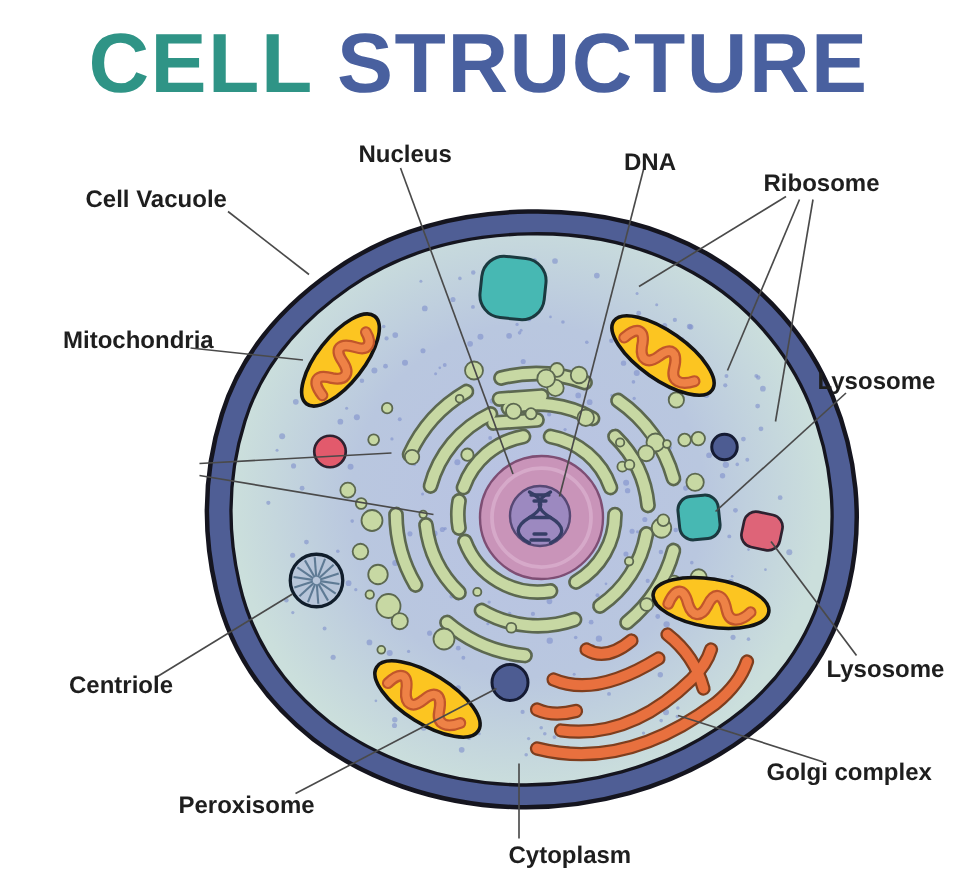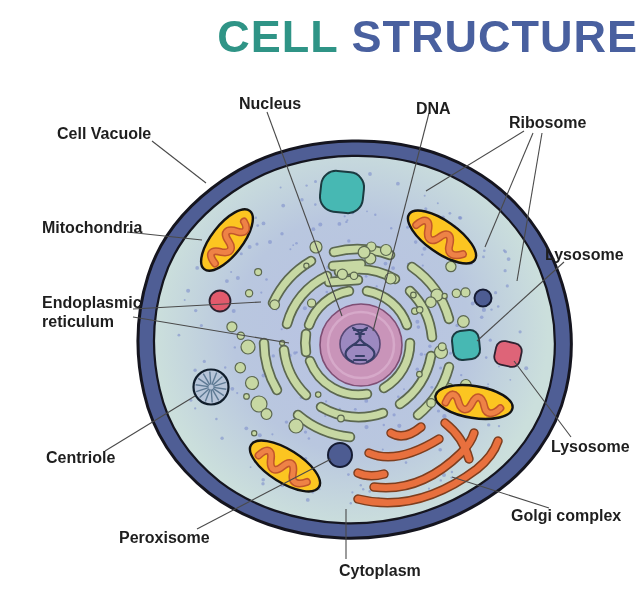--- a/index.html
+++ b/index.html
@@ -1,20 +1,20 @@
 <!DOCTYPE html>
 <html style="--c-title_teal: #2F9486; --c-title_blue: #49609F; --c-label_text: #1E1E1E; --c-leader_line: #4A4A4A; --c-membrane: #4F5E95; --c-membrane_outline: #15151F; --c-cytoplasm_center: #B8C2E3; --c-cytoplasm_mid: #B9C7DF; --c-cytoplasm_edge: #CBDFDC; --c-speckle: #7E90CB; --c-er_fill: #C7D8A3; --c-er_outline: #5C6850; --c-nucleus: #C994B9; --c-nucleolus: #9C89C0; --c-dna: #363E66; --c-mito_body: #FCC521; --c-mito_crista: #EE8246; --c-mito_crista_outline: #C1562B; --c-golgi: #E8703E; --c-golgi_outline: #7E3E1E; --c-teal_organelle: #47B8B3; --c-red_organelle: #E25A6C; --c-vacuole_pink: #DE6478; --c-navy_organelle: #4D5C92;"><head>
 <meta charset="utf-8">
 <style>
   html,body{margin:0;padding:0;background:#fff;}
   #stage{position:relative;width:638px;height:597px;background:#fff;overflow:hidden;
          font-family:"Liberation Sans","DejaVu Sans",sans-serif;}
   #stage svg{position:absolute;left:0;top:0;}
-  .title{position:absolute;top:14px;left:0;width:100%;text-align:right;
-         font-size:45px;font-weight:bold;letter-spacing:1px;line-height:1;}
+  .title{position:absolute;top:14px;left:0;width:100%;text-align:center;
+         font-size:56px;font-weight:bold;letter-spacing:1px;line-height:1;}
   .title .t1{color:var(--c-title_teal,#2F9486);}
   .title .t2{color:var(--c-title_blue,#49609F);}
   .lbl{position:absolute;font-size:16px;font-weight:bold;color:var(--c-label_text,#1E1E1E);
        line-height:1.18;white-space:nowrap;}
   .lbl.wrap{white-space:normal;}
   
   .membrane{fill:var(--c-membrane,#4F5E95);stroke:var(--c-membrane_outline,#15151F);stroke-width:3;}
   .cyto{fill:url(#cytograd);stroke:var(--c-membrane_outline,#15151F);stroke-width:2.4;}
   .speck{fill:var(--c-speckle,#7E90CB);opacity:.6;}
   .er-over path{fill:none;stroke:var(--c-er_fill,#C7D8A3);stroke-width:7;stroke-linecap:round;}
@@ -480,19 +480,18 @@
   <div class="title">
     <span class="t1">CELL</span><span> </span><span class="t2">STRUCTURE</span>
   </div>
 
   <div class="lbl" style="left:57px;top:125px;">Cell Vacuole</div>
   <div class="lbl" style="left:239px;top:95px;">Nucleus</div>
   <div class="lbl" style="left:416px;top:100px;">DNA</div>
   <div class="lbl" style="left:509px;top:114px;">Ribosome</div>
   <div class="lbl" style="left:42px;top:219px;">Mitochondria</div>
   <div class="lbl" style="left:545px;top:246px;">Lysosome</div>
-  <div class="lbl wrap" style="left:42px;top:294px;width:96px;">Endoplasmic reticulum</div>
   <div class="lbl" style="left:46px;top:449px;">Centriole</div>
   <div class="lbl" style="left:551px;top:438px;">Lysosome</div>
   <div class="lbl" style="left:119px;top:529px;">Peroxisome</div>
   <div class="lbl" style="left:511px;top:507px;">Golgi complex</div>
   <div class="lbl" style="left:309px;top:562px;margin-left:30px;">Cytoplasm</div>
 </div>
 
 </body></html>

